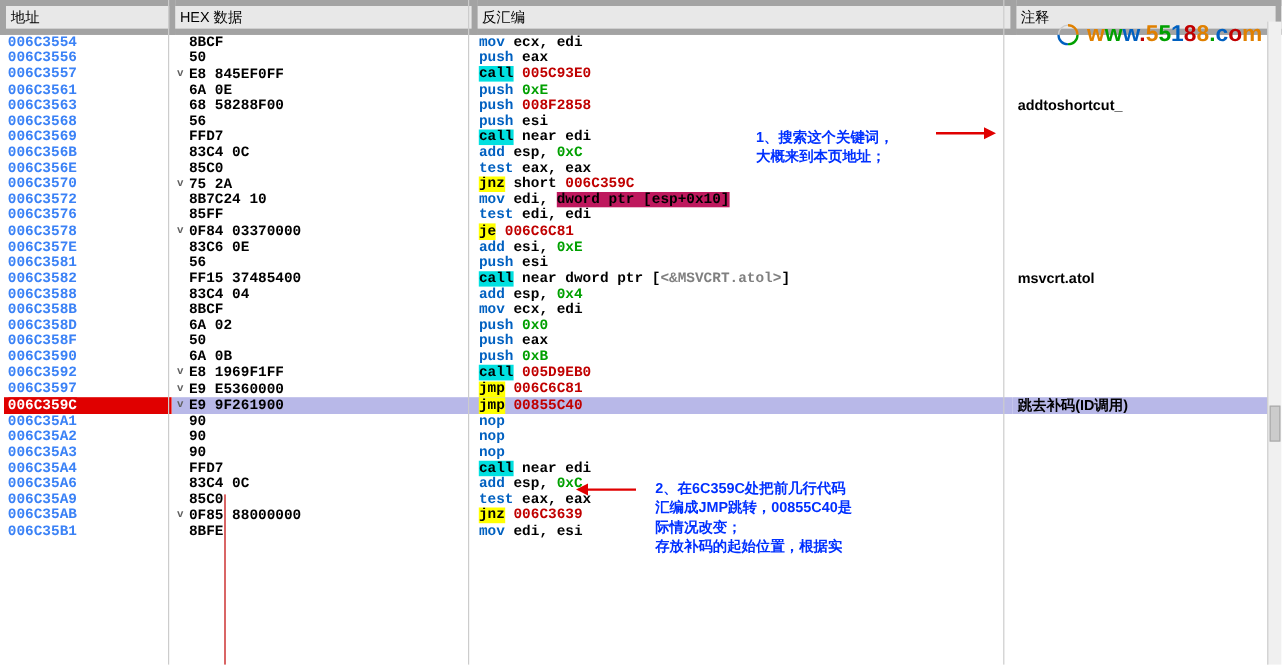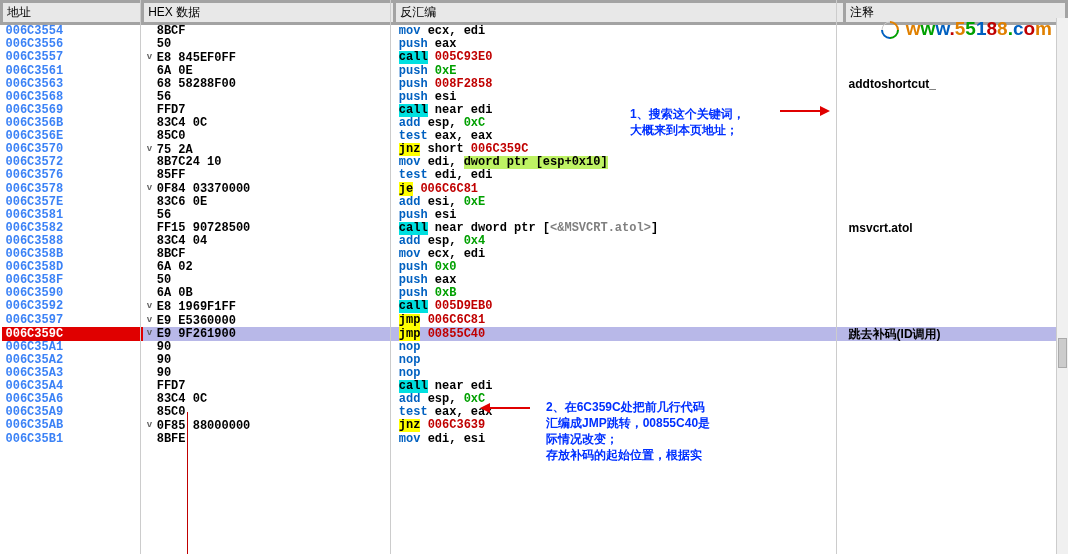--- a/index.html
+++ b/index.html
@@ -12,21 +12,21 @@
   overflow: hidden;
   position: relative;
 }
 .disasm-table {
   border-collapse: collapse;
   width: 100%;
   table-layout: fixed;
 }
 .disasm-table th {
   background: #e8e8e8;
-  border: 3px solid #a3a3a3;
+  border: 5px solid #a3a3a3;
   text-align: left;
   padding: 1px 4px;
   font-weight: normal;
   font-family: "Microsoft YaHei", sans-serif;
   font-size: 12px;
   height: 18px;
 }
 .disasm-table td {
   padding: 0 4px;
   height: 13px;
@@ -43,21 +43,21 @@
 .addr { color: #3b82f6; }
 .hex { color: #000; font-weight: bold; }
 .asm-col { color: #000; margin-left: 48px; }
 .comment { color: #000; font-family: "Microsoft YaHei", sans-serif; font-weight: normal; }
 .mn { color: #0060c0; font-weight: bold; }
 .reg { color: #000; font-weight: bold; }
 .num-red { color: #c00000; font-weight: bold; }
 .num-green { color: #00a000; font-weight: bold; }
 .hl-cyan { background: #00e0e0; color: #000; }
 .hl-yellow { background: #ffff00; color: #000; }
-.hl-operand-cyan { background: #bef264; }
+.hl-operand-cyan { background: #be185d; }
 .sym { color: #808080; font-weight: bold; }
 .row-sel td { background: #b8b8e8; }
 .row-sel td.col-addr,
 .row-sel .addr { background: #e00000 !important; color: #fff !important; }
 .expand {
   display: inline-block;
   width: 10px;
   color: #606060;
   font-size: 9px;
   vertical-align: middle;
@@ -227,21 +227,21 @@
         <td class="comment"></td>
       </tr>
       <tr>
         <td class="col-addr"><span class="addr">006C3581</span></td>
         <td><span class="expand"></span><span class="hex">56</span></td>
         <td class="asm-col"><span class="mn ">push </span><span class="reg ">esi</span></td>
         <td class="comment"></td>
       </tr>
       <tr>
         <td class="col-addr"><span class="addr">006C3582</span></td>
-        <td><span class="expand"></span><span class="hex">FF15 90728500</span></td>
+        <td><span class="expand"></span><span class="hex">FF15 37485400</span></td>
         <td class="asm-col"><span class="mn hl-cyan">call</span><span class=" "> near </span><span class="reg ">dword ptr </span><span class="reg ">[</span><span class="sym ">&lt;&amp;MSVCRT.atol&gt;</span><span class="reg ">]</span></td>
         <td class="comment">msvcrt.atol</td>
       </tr>
       <tr>
         <td class="col-addr"><span class="addr">006C3588</span></td>
         <td><span class="expand"></span><span class="hex">83C4 04</span></td>
         <td class="asm-col"><span class="mn ">add </span><span class="reg ">esp</span><span class=" ">, </span><span class="num-green ">0x4</span></td>
         <td class="comment"></td>
       </tr>
       <tr>

